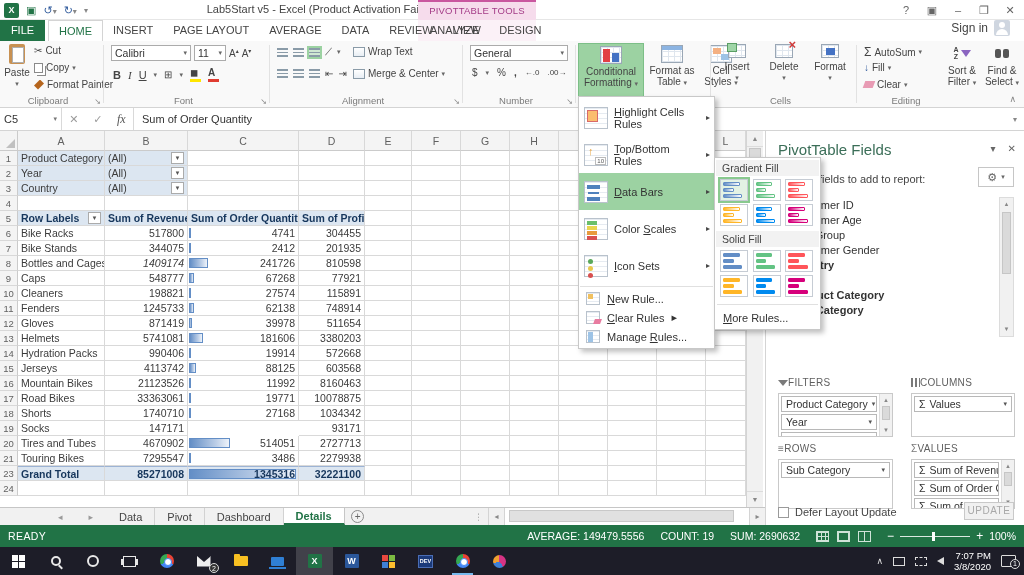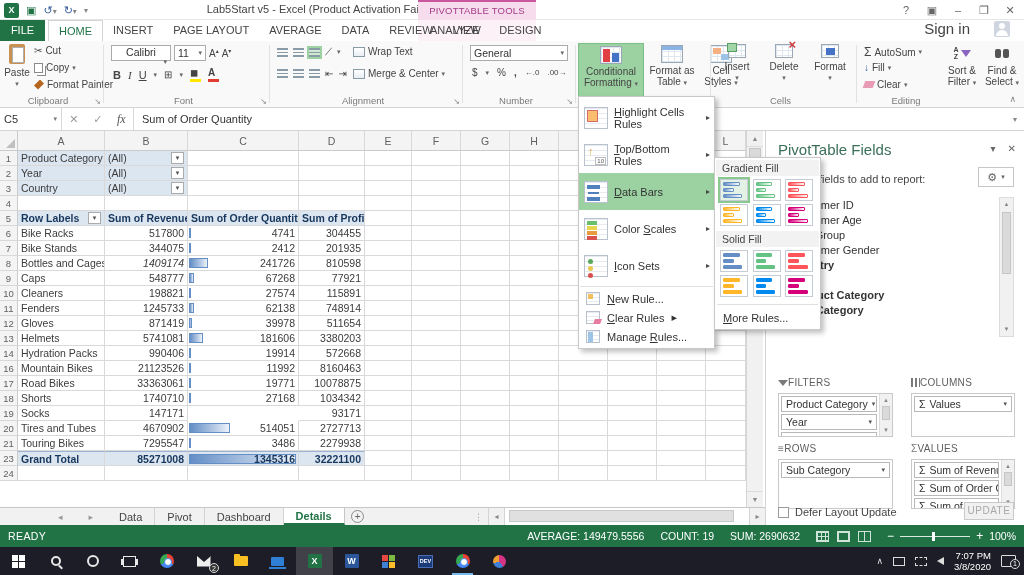--- a/index.html
+++ b/index.html
@@ -20,21 +20,21 @@
   .winbtn { width:24px; height:18px; text-align:center; line-height:18px; color:#666; font-size:11px; }
 
   
   .tabsrow { position:absolute; top:20px; left:0; width:1024px; height:21px; background:#fff; }
   .ctx-bg { position:absolute; left:418px; top:0; width:118px; height:21px; background:#fbf1f7; }
   .file-tab { position:absolute; left:0; top:0; width:45px; height:21px; background:#217346; color:#fff; text-align:center; line-height:21px; font-size:11px; }
   #main-tabs { position:absolute; left:48px; top:0; display:flex; height:21px; }
   #ctx-tabs { position:absolute; left:420px; top:0; display:flex; height:21px; }
   .rtab { padding:0 10px; line-height:21px; font-size:11px; color:#444; white-space:nowrap; }
   .rtab.active { background:#fff; color:#217346; border:1px solid #d4d4d4; border-bottom:none; }
-  .signin { position:absolute; right:14px; top:0; display:flex; align-items:center; gap:24px; font-size:15px; color:#444; }
+  .signin { position:absolute; right:14px; top:0; display:flex; align-items:center; gap:6px; font-size:12px; color:#444; }
   .person-ic { width:16px; height:16px; background:#cfd6e0; border-radius:2px; position:relative; }
   .person-ic:before { content:""; position:absolute; left:5px; top:2px; width:6px; height:6px; border-radius:50%; background:#fff; }
   .person-ic:after { content:""; position:absolute; left:2px; top:9px; width:12px; height:6px; border-radius:6px 6px 0 0; background:#fff; }
 
   
   .ribbon { position:absolute; top:41px; left:0; width:1024px; height:67px; background:#f9f9f9; border-bottom:1px solid #d4d4d4; }
   .rgroup { position:absolute; top:0; height:66px; }
   .rgroup .gsep { position:absolute; right:0; top:4px; bottom:4px; width:1px; background:#e2e2e2; }
   .glabel { position:absolute; bottom:1px; left:0; right:8px; text-align:center; font-size:9.5px; color:#7a7a7a; }
   .launcher { position:absolute; bottom:1px; right:3px; font-size:8px; color:#888; }
@@ -304,21 +304,21 @@
           <span class="fp-ic"></span>
           <span>Format Painter</span>
         </div>
       <div class="glabel">Clipboard</div>
       <span class="launcher">↘</span>
       <div class="gsep"></div>
     </div>
 
     <div class="rgroup" style="left:105px;width:165px;">
       <div class="smallrow" style="left:6px;top:4px;">
-        <div class="combo" style="width:60px;flex-direction:column;">
+        <div class="combo" style="width:80px;">
             <span>Calibri</span>
             <span class="dd">▾</span>
           </div>
         <div class="combo" style="width:32px;">
             <span>11</span>
             <span class="dd">▾</span>
           </div>
         <span class="mini">A<sup style="font-size:6px;">▴</sup></span>
         <span class="mini">A<sup style="font-size:6px;">▾</sup></span>
       </div>
@@ -697,20 +697,35 @@
           <div class="cell" style="width: 47px;"></div>
           <div class="cell" style="width: 49px;"></div>
           <div class="cell" style="width: 49px;"></div>
           <div class="cell" style="width: 49px;"></div>
           <div class="cell" style="width: 49px;"></div>
           <div class="cell" style="width: 49px;"></div>
           <div class="cell" style="width: 49px;"></div>
           <div class="cell" style="width: 40px;"></div>
         </div>
         <div class="grow">
+          <div class="rowhdr">15</div>
+          <div class="cell" style="width: 87px;">Jerseys</div>
+          <div class="cell num" style="width: 83px;">4113742</div>
+          <div class="cell num rel" style="width: 111px;"><div class="databar" style="width: 7px;"></div><span class="cellnum">88125</span></div>
+          <div class="cell num" style="width: 66px;">603568</div>
+          <div class="cell" style="width: 47px;"></div>
+          <div class="cell" style="width: 49px;"></div>
+          <div class="cell" style="width: 49px;"></div>
+          <div class="cell" style="width: 49px;"></div>
+          <div class="cell" style="width: 49px;"></div>
+          <div class="cell" style="width: 49px;"></div>
+          <div class="cell" style="width: 49px;"></div>
+          <div class="cell" style="width: 40px;"></div>
+        </div>
+        <div class="grow">
           <div class="rowhdr">16</div>
           <div class="cell" style="width: 87px;">Mountain Bikes</div>
           <div class="cell num" style="width: 83px;">21123526</div>
           <div class="cell num rel" style="width: 111px;"><div class="databar" style="width: 1px;"></div><span class="cellnum">11992</span></div>
           <div class="cell num" style="width: 66px;">8160463</div>
           <div class="cell" style="width: 47px;"></div>
           <div class="cell" style="width: 49px;"></div>
           <div class="cell" style="width: 49px;"></div>
           <div class="cell" style="width: 49px;"></div>
           <div class="cell" style="width: 49px;"></div>

